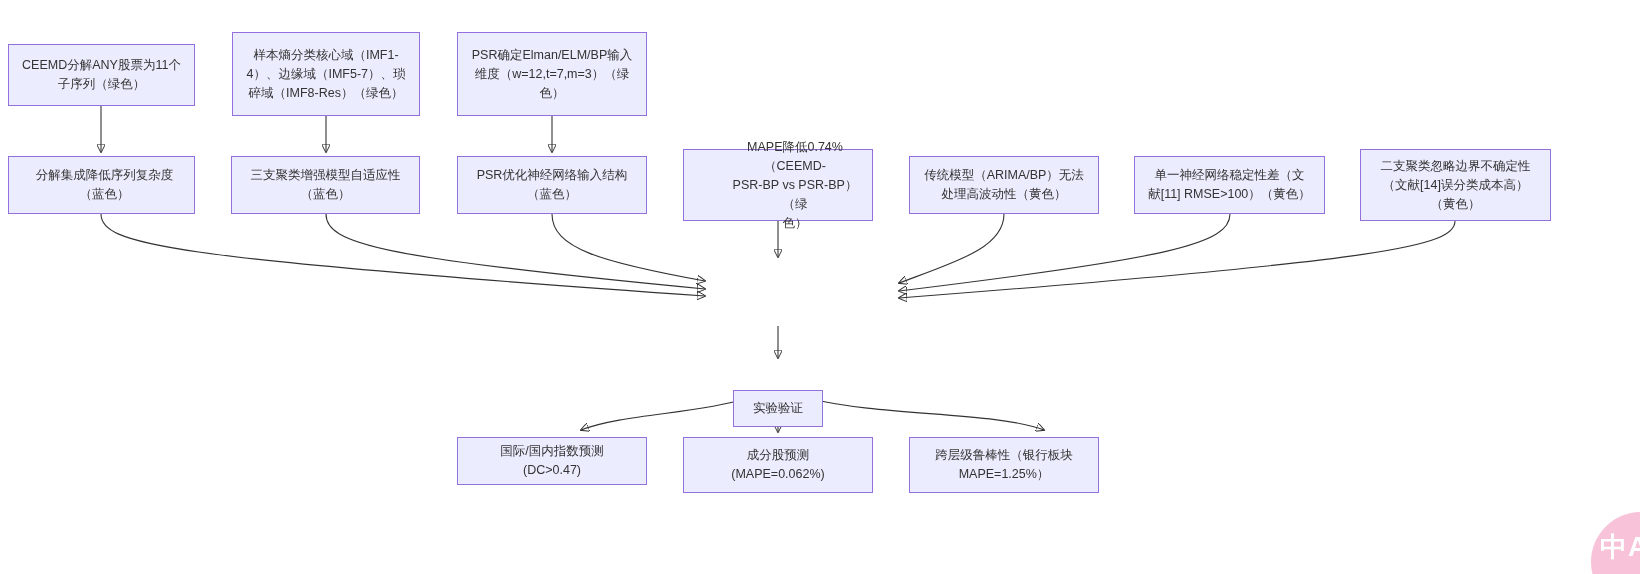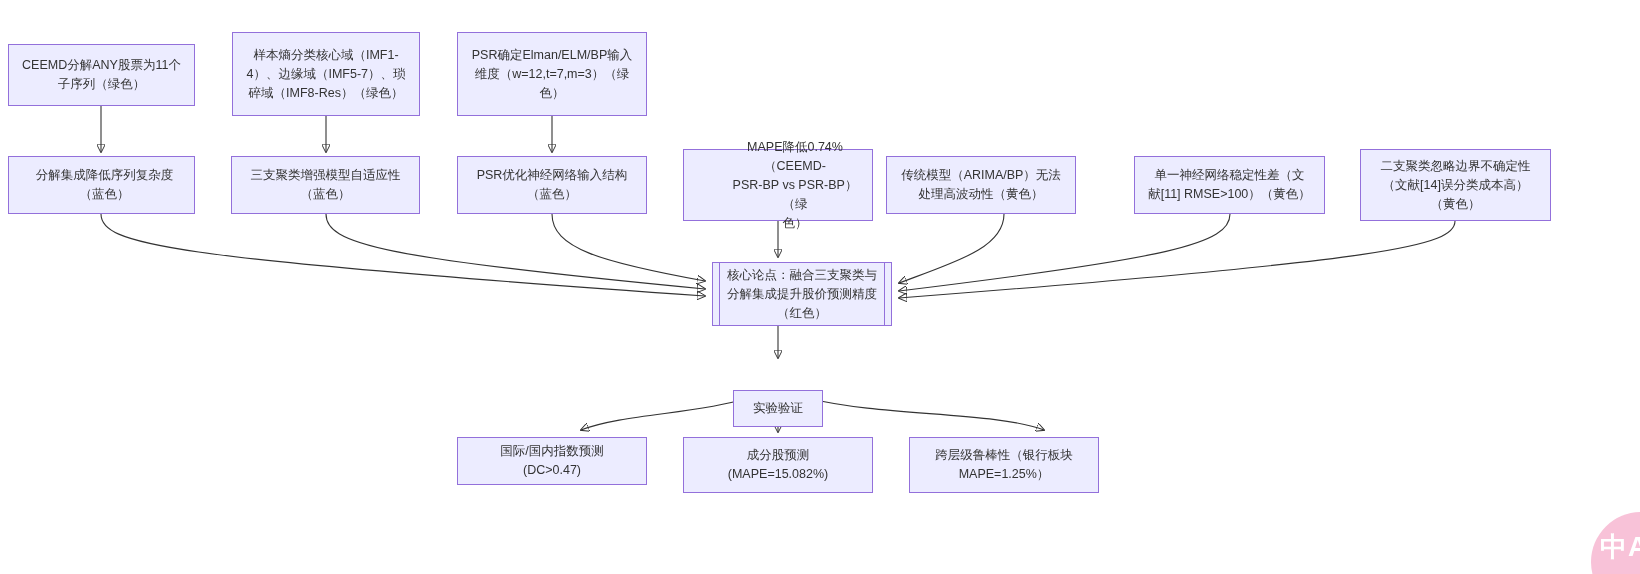--- a/index.html
+++ b/index.html
@@ -84,38 +84,35 @@
 
   <div class="node" style="left:8px;top:156px;width:187px;height:58px;padding-left:12px;">分解集成降低序列复杂度
 （蓝色）</div>
   <div class="node" style="left:231px;top:156px;width:189px;height:58px;">三支聚类增强模型自适应性
 （蓝色）</div>
   <div class="node" style="left:457px;top:156px;width:190px;height:58px;">PSR优化神经网络输入结构
 （蓝色）</div>
   <div class="node" style="left:683px;top:149px;width:190px;height:72px;padding-left:40px;">MAPE降低0.74%（CEEMD-
 PSR-BP vs PSR-BP）（绿
 色）</div>
-  <div class="node" style="left:886px;top:156px;width:190px;height:58px;">传统模型（ARIMA/BP）无法
+  <div class="node" style="left:909px;top:156px;width:190px;height:58px;">传统模型（ARIMA/BP）无法
 处理高波动性（黄色）</div>
   <div class="node" style="left:1134px;top:156px;width:191px;height:58px;">单一神经网络稳定性差（文
 献[11] RMSE&gt;100）（黄色）</div>
   <div class="node" style="left:1360px;top:149px;width:191px;height:72px;">二支聚类忽略边界不确定性
 （文献[14]误分类成本高）
 （黄色）</div>
 
-  <div class="node core" style="left:712px;top:262px;width:180px;height:64px;">核心论点：融合三支聚类与
-分解集成提升股价预测精度
-（红色）</div>
 
   <div class="node" style="left:733px;top:362px;width:90px;height:37px;margin-top:28px;">实验验证</div>
 
   <div class="node" style="left:457px;top:437px;width:190px;height:48px;">国际/国内指数预测
 (DC&gt;0.47)</div>
   <div class="node" style="left:683px;top:437px;width:190px;height:56px;">成分股预测
-(MAPE=15.082%)</div>
+(MAPE=0.062%)</div>
   <div class="node" style="left:909px;top:437px;width:190px;height:56px;">跨层级鲁棒性（银行板块
 MAPE=1.25%）</div>
 
   <div class="translate-btn">
     <span>中A</span>
   </div>
 
 </div>
 
 </body></html>

